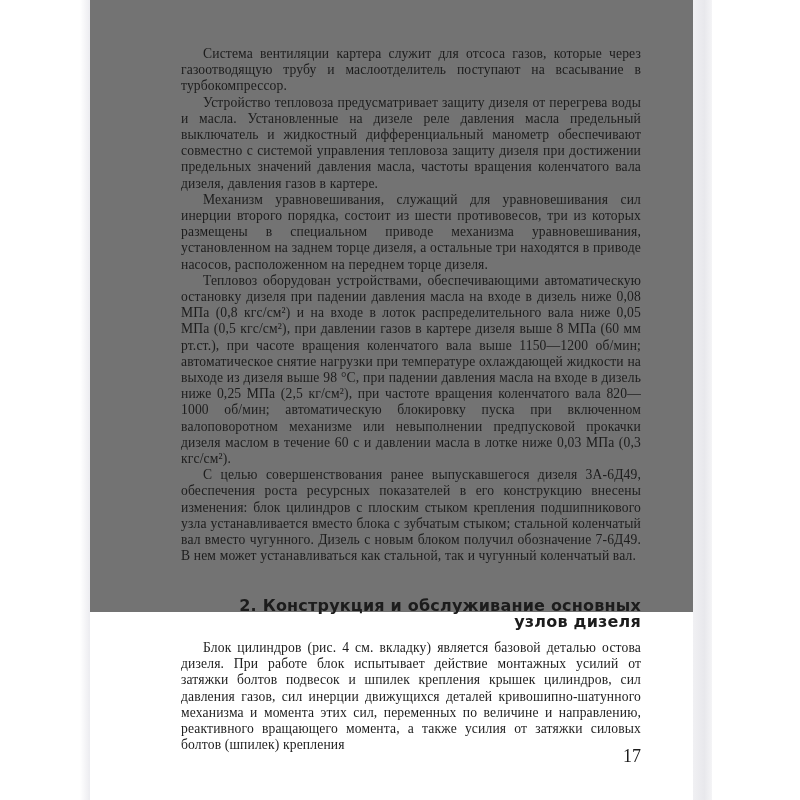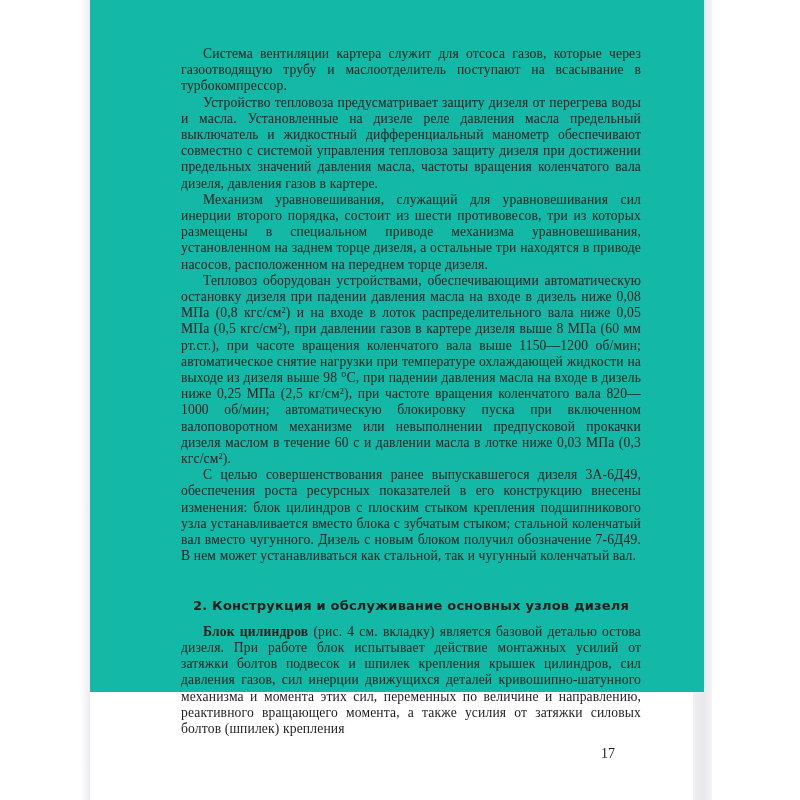--- a/index.html
+++ b/index.html
@@ -11,50 +11,50 @@
   }
   .shadow-left {
     position:absolute; left:80px; top:0; width:10px; height:800px;
     background:linear-gradient(to right, #ffffff, #ececf0);
   }
   .shadow-right {
     position:absolute; left:693px; top:0; width:19px; height:800px;
     background:linear-gradient(to right, #f0f0f3, #e8e8ec 60%, #f4f4f6);
   }
   .page {
-    position:absolute; left:90px; top:0; width:603px; height:692px;
-    background:#14b8a6;
-    padding-left:11px;
+    position:absolute; left:90px; top:0; width:603px; height:612px;
+    background:#737373;
   }
   .text-block {
     position:absolute; left:91px; top:46px; width:460px;
     color:#1c1c1c;
     font-size:13.6px;
     line-height:16.2px;
     text-align:justify;
     letter-spacing:0.15px;
   }
   .para {
     margin:0;
     text-indent:22px;
     hyphens:manual;
   }
   .section-heading {
     margin:33px 0 10px 0;
-    text-align:center;
+    text-align:right;
     font-family:"DejaVu Sans", "Liberation Sans", sans-serif;
     font-weight:bold;
-    font-size:13px;
+    font-size:16px;
     letter-spacing:0.2px;
     text-indent:0;
   }
-  .term { font-weight:bold; }
+  .term { font-weight:normal; }
   .page-number {
     position:absolute; left:511px; top:746px; width:40px;
-    font-size:14px;
+    text-align:right;
+    font-size:18px;
     color:#1c1c1c;
   }
 </style>
 </head>
 <body>
 
 <div class="shadow-left"></div>
 <div class="shadow-right"></div>
 
 <div class="page">

